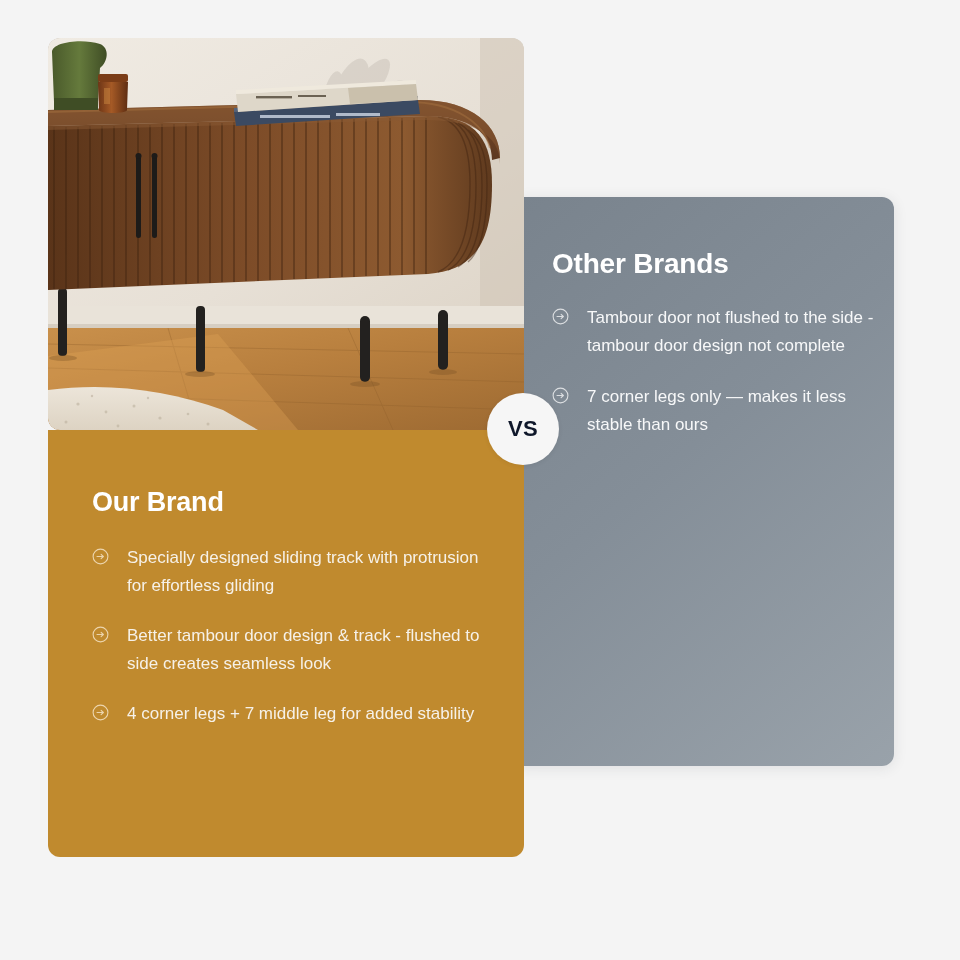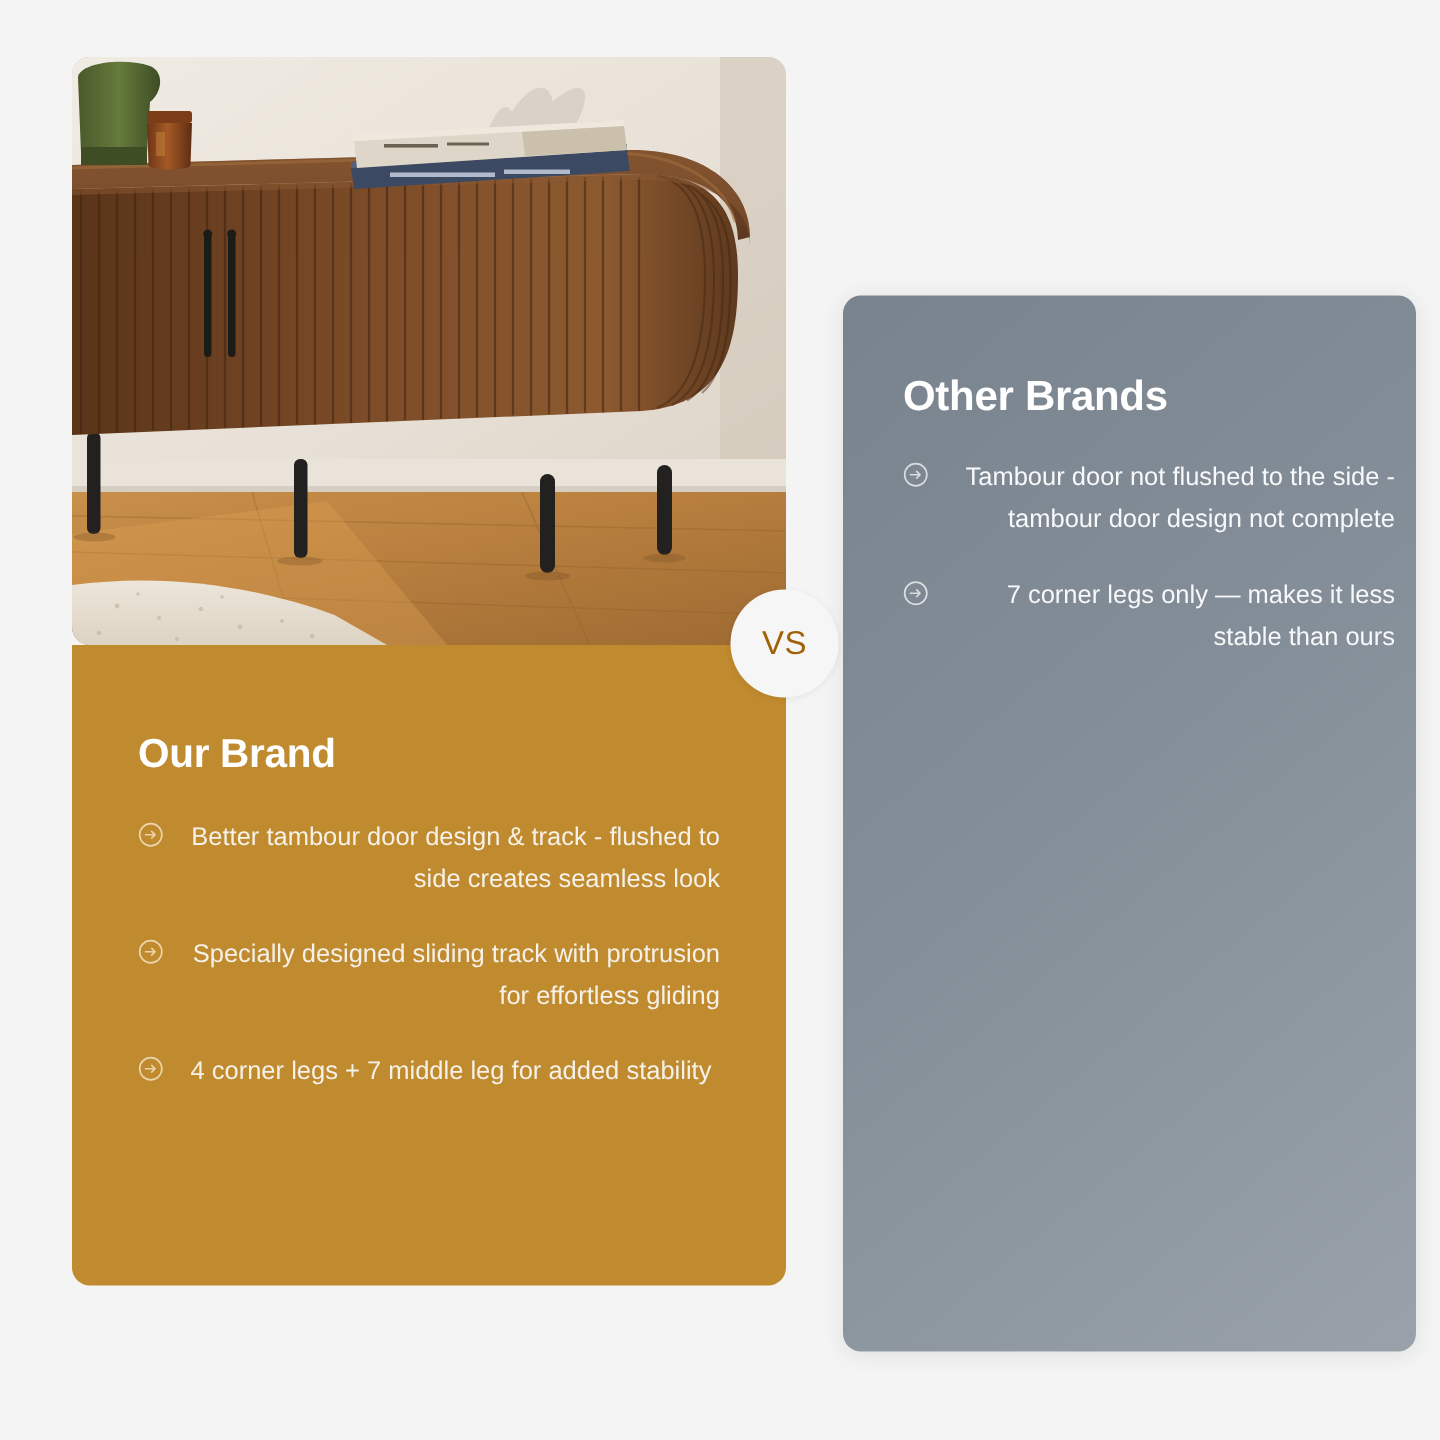--- a/index.html
+++ b/index.html
@@ -43,44 +43,44 @@
     height: 427px;
     border-radius: 0 0 12px 12px;
     background: #c08a2e;
     padding: 58px 44px 0 44px;
     z-index: 3;
   }
 
   
   .panel-others {
     position: absolute;
-    left: 562px;
+    left: 512px;
     top: 197px;
     width: 382px;
-    height: 704px;
+    height: 569px;
     border-radius: 12px;
     background: linear-gradient(140deg, #79838d 0%, #848e98 45%, #99a2aa 100%);
     padding: 52px 14px 0 40px;
     box-shadow: 0 2px 14px rgba(40,48,58,.10);
     z-index: 1;
   }
 
   
   .heading {
     color: #ffffff;
     font-size: 27px;
     font-weight: bold;
     letter-spacing: -0.2px;
     line-height: 1.1;
   }
   .panel-ours   .heading { margin-bottom: 26px; }
   .panel-others .heading { margin-bottom: 24px; font-size: 28px; }
 
   
-  .bullets { list-style: none; text-align: right; }
+  .bullets { list-style: none; }
 
   .bullet {
     display: flex;
     align-items: flex-start;
     margin-bottom: 21px;
   }
   .panel-others .bullet { margin-bottom: 22px; }
 
   .bullet-icon {
     flex: 0 0 auto;
@@ -109,22 +109,22 @@
     border-radius: 50%;
     background: #f6f6f6;
     display: flex;
     align-items: center;
     justify-content: center;
     z-index: 9;
     box-shadow: 0 1px 5px rgba(0,0,0,.07);
   }
   .vs-badge span {
     font-size: 22px;
-    font-weight: normal;
-    color: #a16207;
+    font-weight: bold;
+    color: #0f172a;
     letter-spacing: .3px;
   }
 </style>
 </head>
 <body>
 
 <div id="stage">
 
   <div class="photo">
     <svg class="photo-svg" viewBox="0 0 476 392" preserveAspectRatio="xMidYMid slice">
@@ -347,31 +347,31 @@
     <h2 class="heading">Our Brand</h2>
     <ul class="bullets">
 
       <li class="bullet">
         <span class="bullet-icon">
           <svg viewBox="0 0 17 17" fill="none" stroke="rgba(255,245,228,.70)" stroke-width="1.1">
             <circle cx="8.5" cy="8.5" r="7.4"></circle>
             <path d="M5 8.5 H11.3 M9.1 6.3 L11.4 8.5 L9.1 10.7" stroke-linecap="round" stroke-linejoin="round"></path>
           </svg>
         </span>
+        <span class="bullet-text">Specially designed sliding track with protrusion for effortless gliding</span>
+      </li>
+
+      <li class="bullet">
+        <span class="bullet-icon">
+          <svg viewBox="0 0 17 17" fill="none" stroke="rgba(255,245,228,.70)" stroke-width="1.1">
+            <circle cx="8.5" cy="8.5" r="7.4"></circle>
+            <path d="M5 8.5 H11.3 M9.1 6.3 L11.4 8.5 L9.1 10.7" stroke-linecap="round" stroke-linejoin="round"></path>
+          </svg>
+        </span>
         <span class="bullet-text">Better tambour door design &amp; track - flushed to side creates seamless look</span>
-      </li>
-
-      <li class="bullet">
-        <span class="bullet-icon">
-          <svg viewBox="0 0 17 17" fill="none" stroke="rgba(255,245,228,.70)" stroke-width="1.1">
-            <circle cx="8.5" cy="8.5" r="7.4"></circle>
-            <path d="M5 8.5 H11.3 M9.1 6.3 L11.4 8.5 L9.1 10.7" stroke-linecap="round" stroke-linejoin="round"></path>
-          </svg>
-        </span>
-        <span class="bullet-text">Specially designed sliding track with protrusion for effortless gliding</span>
       </li>
 
       <li class="bullet">
         <span class="bullet-icon">
           <svg viewBox="0 0 17 17" fill="none" stroke="rgba(255,245,228,.70)" stroke-width="1.1">
             <circle cx="8.5" cy="8.5" r="7.4"></circle>
             <path d="M5 8.5 H11.3 M9.1 6.3 L11.4 8.5 L9.1 10.7" stroke-linecap="round" stroke-linejoin="round"></path>
           </svg>
         </span>
         <span class="bullet-text">4 corner legs + 7 middle leg for added stability</span>

